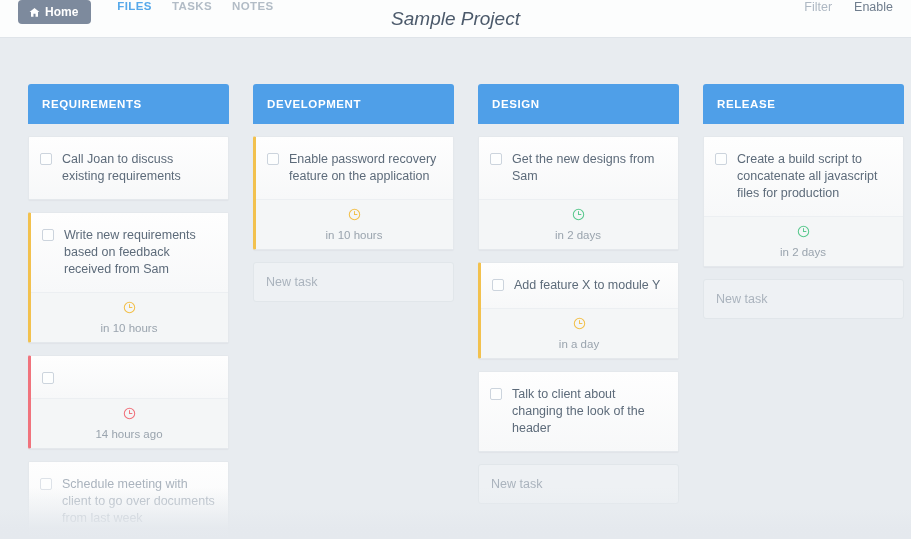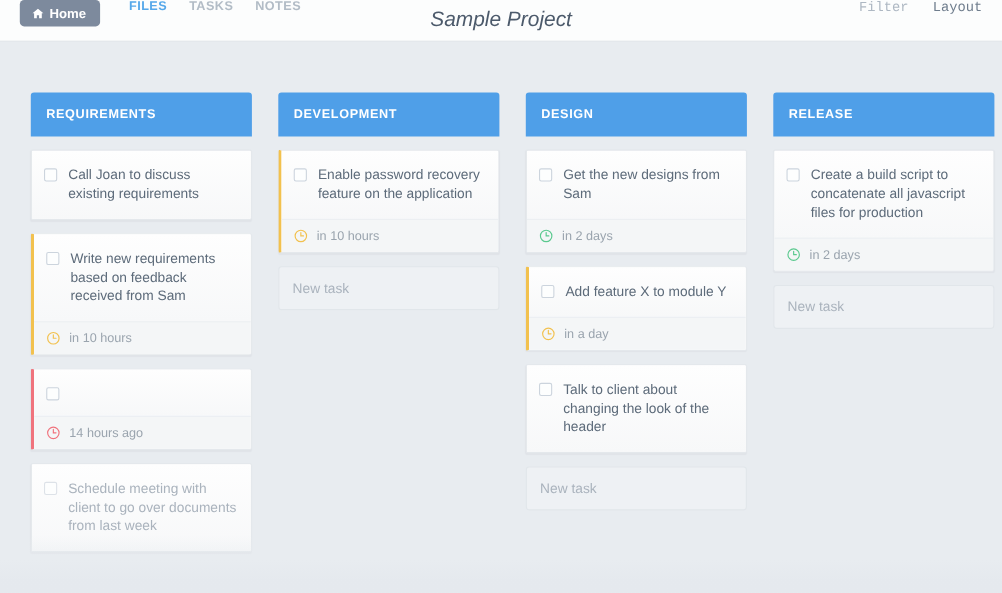--- a/index.html
+++ b/index.html
@@ -82,21 +82,20 @@
     align-items: center;
     gap: 22px;
     position: relative;
     z-index: 2;
   }
   .topbar-link {
     font-size: 12.5px;
     color: #aeb8c3;
     text-decoration: none;
     cursor: pointer;
-    font-family: Liberation Mono, monospace;
   }
   .topbar-link.strong { color: #6f7d8d; }
 
   
   .board {
     position: relative;
     display: flex;
     gap: 24px;
     padding: 46px 28px 0 28px;
     height: 501px;
@@ -169,20 +168,21 @@
   .card.muted .card-title { color: #aab3bd; }
   .card.muted .checkbox { border-color: #dde2e8; }
 
   .card-footer {
     border-top: 1px solid #eceff2;
     background: #f4f6f7;
     padding: 8px 12px 8px 11px;
     display: flex;
     align-items: center;
     gap: 8px;
+    flex-direction: column;
   }
   .due-text {
     font-size: 11.5px;
     color: #9aa4ae;
   }
   .clock { flex: 0 0 auto; display: inline-flex; }
 
   
   .new-task {
     width: 100%;
@@ -230,21 +230,21 @@
   <nav class="nav-tabs">
     <a class="nav-tab active" href="#">FILES</a>
     <a class="nav-tab" href="#">TASKS</a>
     <a class="nav-tab" href="#">NOTES</a>
   </nav>
 
   <div class="project-title">Sample Project</div>
 
   <div class="topbar-right">
     <a class="topbar-link" href="#">Filter</a>
-    <a class="topbar-link strong" href="#">Layout</a>
+    <a class="topbar-link strong" href="#">Enable</a>
   </div>
 </div>
 
 <div class="board" id="board">
     <div class="column">
       <div class="column-header">
         <span>REQUIREMENTS</span>
       </div>
       <div class="column-body">
         <div class="card">

